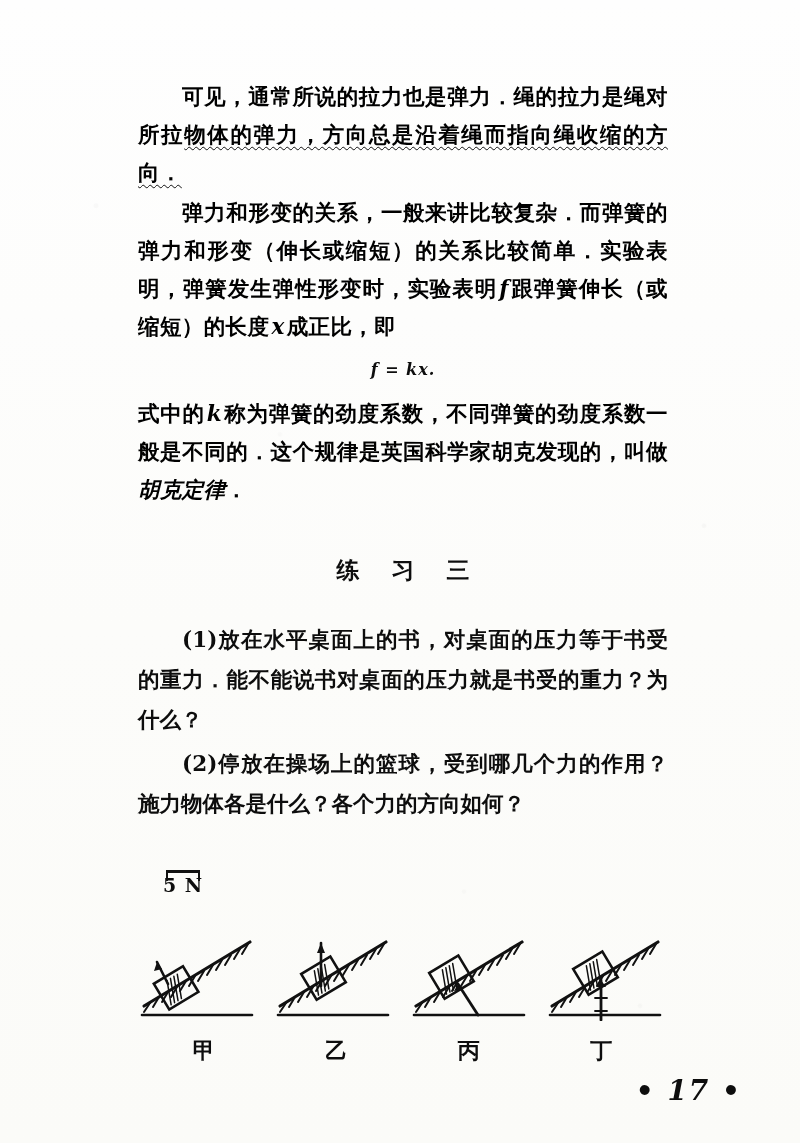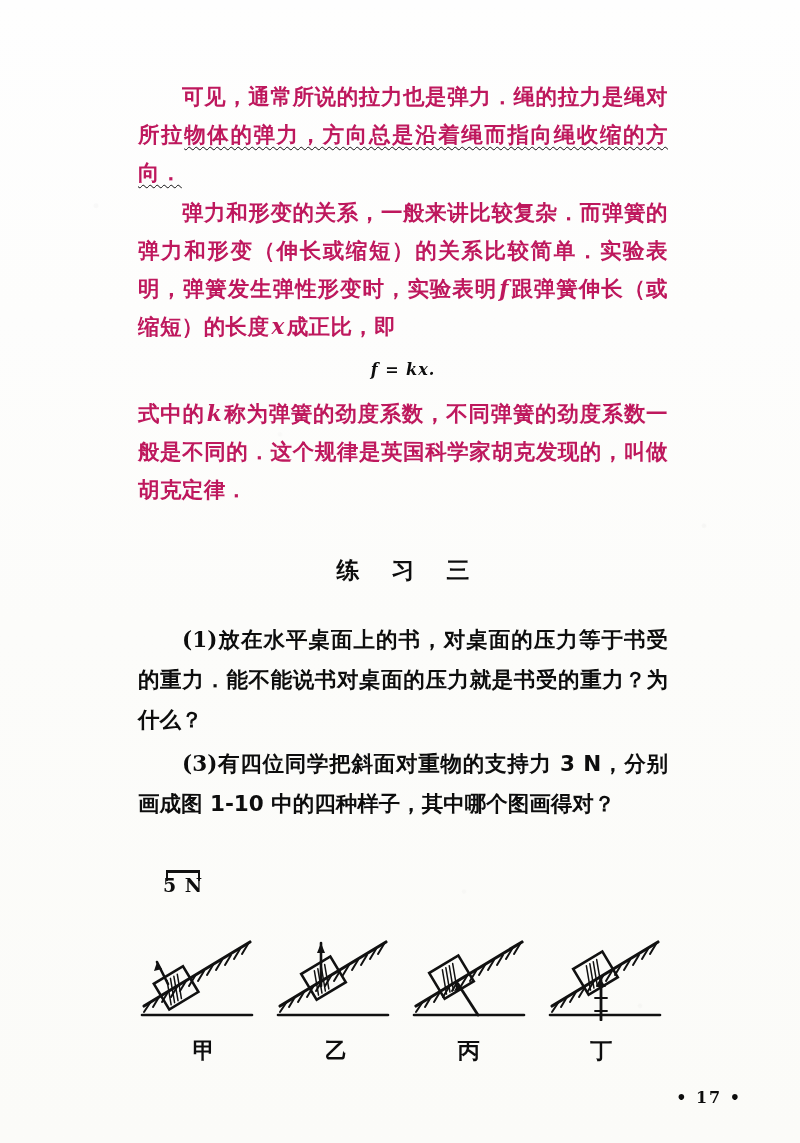--- a/index.html
+++ b/index.html
@@ -43,35 +43,35 @@
   
   .para {
     font-family: "DejaVu Sans", sans-serif;
     font-size: 21.5px;
     line-height: 38px;
     font-weight: 700;
     letter-spacing: 0.4px;
     text-align: justify;
     text-justify: inter-character;
     margin: 0 0 2px 0;
-    color: #be185d;
+    color: #000000;
   }
   .para.indent { text-indent: 44px; }
   .wavy {
     text-decoration: underline wavy #111;
     text-underline-offset: 4px;
     text-decoration-thickness: 1px;
   }
   .mathvar {
     font-family: "DejaVu Serif", serif;
     font-style: italic;
     font-weight: 700;
     padding: 0 2px;
   }
-  .boldterm { font-weight: 700; }
+  .boldterm { font-weight: 700; font-style: italic; }
 
   .formula {
     font-family: "DejaVu Serif", serif;
     font-style: italic;
     font-weight: 700;
     font-size: 16px;
     text-align: center;
     margin: 14px 0 16px 0;
     letter-spacing: 1px;
   }
@@ -164,22 +164,23 @@
     font-size: 22px;
     font-weight: 700;
     letter-spacing: 1px;
   }
 
   .page-number {
     position: absolute;
     right: 58px;
     bottom: 36px;
     font-family: "DejaVu Serif", serif;
-    font-weight: 700;
-    font-size: 16px;
+    font-style: italic;
+    font-weight: 700;
+    font-size: 28px;
     letter-spacing: 2px;
     text-align: right;
   }
 </style>
 </head>
 <body>
 
 <div class="page">
   <div class="scan-tone"></div>
 
@@ -191,22 +192,22 @@
 
     <div class="formula">f = kx.</div>
 
     <p class="para"><span>式中的</span><span class="mathvar">k</span><span>称为弹簧的劲度系数，不同弹簧的劲度系数一般是不同的．这个规律是英国科学家胡克发现的，叫做</span><span class="boldterm">胡克定律</span><span>．</span></p>
 
     <div class="section-title">练 习 三</div>
 
     <div class="exercises">
       <p class="exercise"><span class="latinnum">(1)</span><span>放在水平桌面上的书，对桌面的压力等于书受的重力．能不能说书对桌面的压力就是书受的重力？为什么？</span></p>
 
-
-      <p class="exercise"><span class="latinnum">(3)</span><span>有四位同学把斜面对重物的支持力 3 N，分别画成图 1-10 中的四种样子，其中哪个图画得对？</span></p>
+      <p class="exercise"><span class="latinnum">(2)</span><span>停放在操场上的篮球，受到哪几个力的作用？施力物体各是什么？各个力的方向如何？</span></p>
+
     </div>
 
     <div class="figure-block">
 
       <div class="scale-marker">
         <div class="scale-bar"></div>
         <div class="scale-label">5 N</div>
       </div>
 
       <div class="diagrams">

